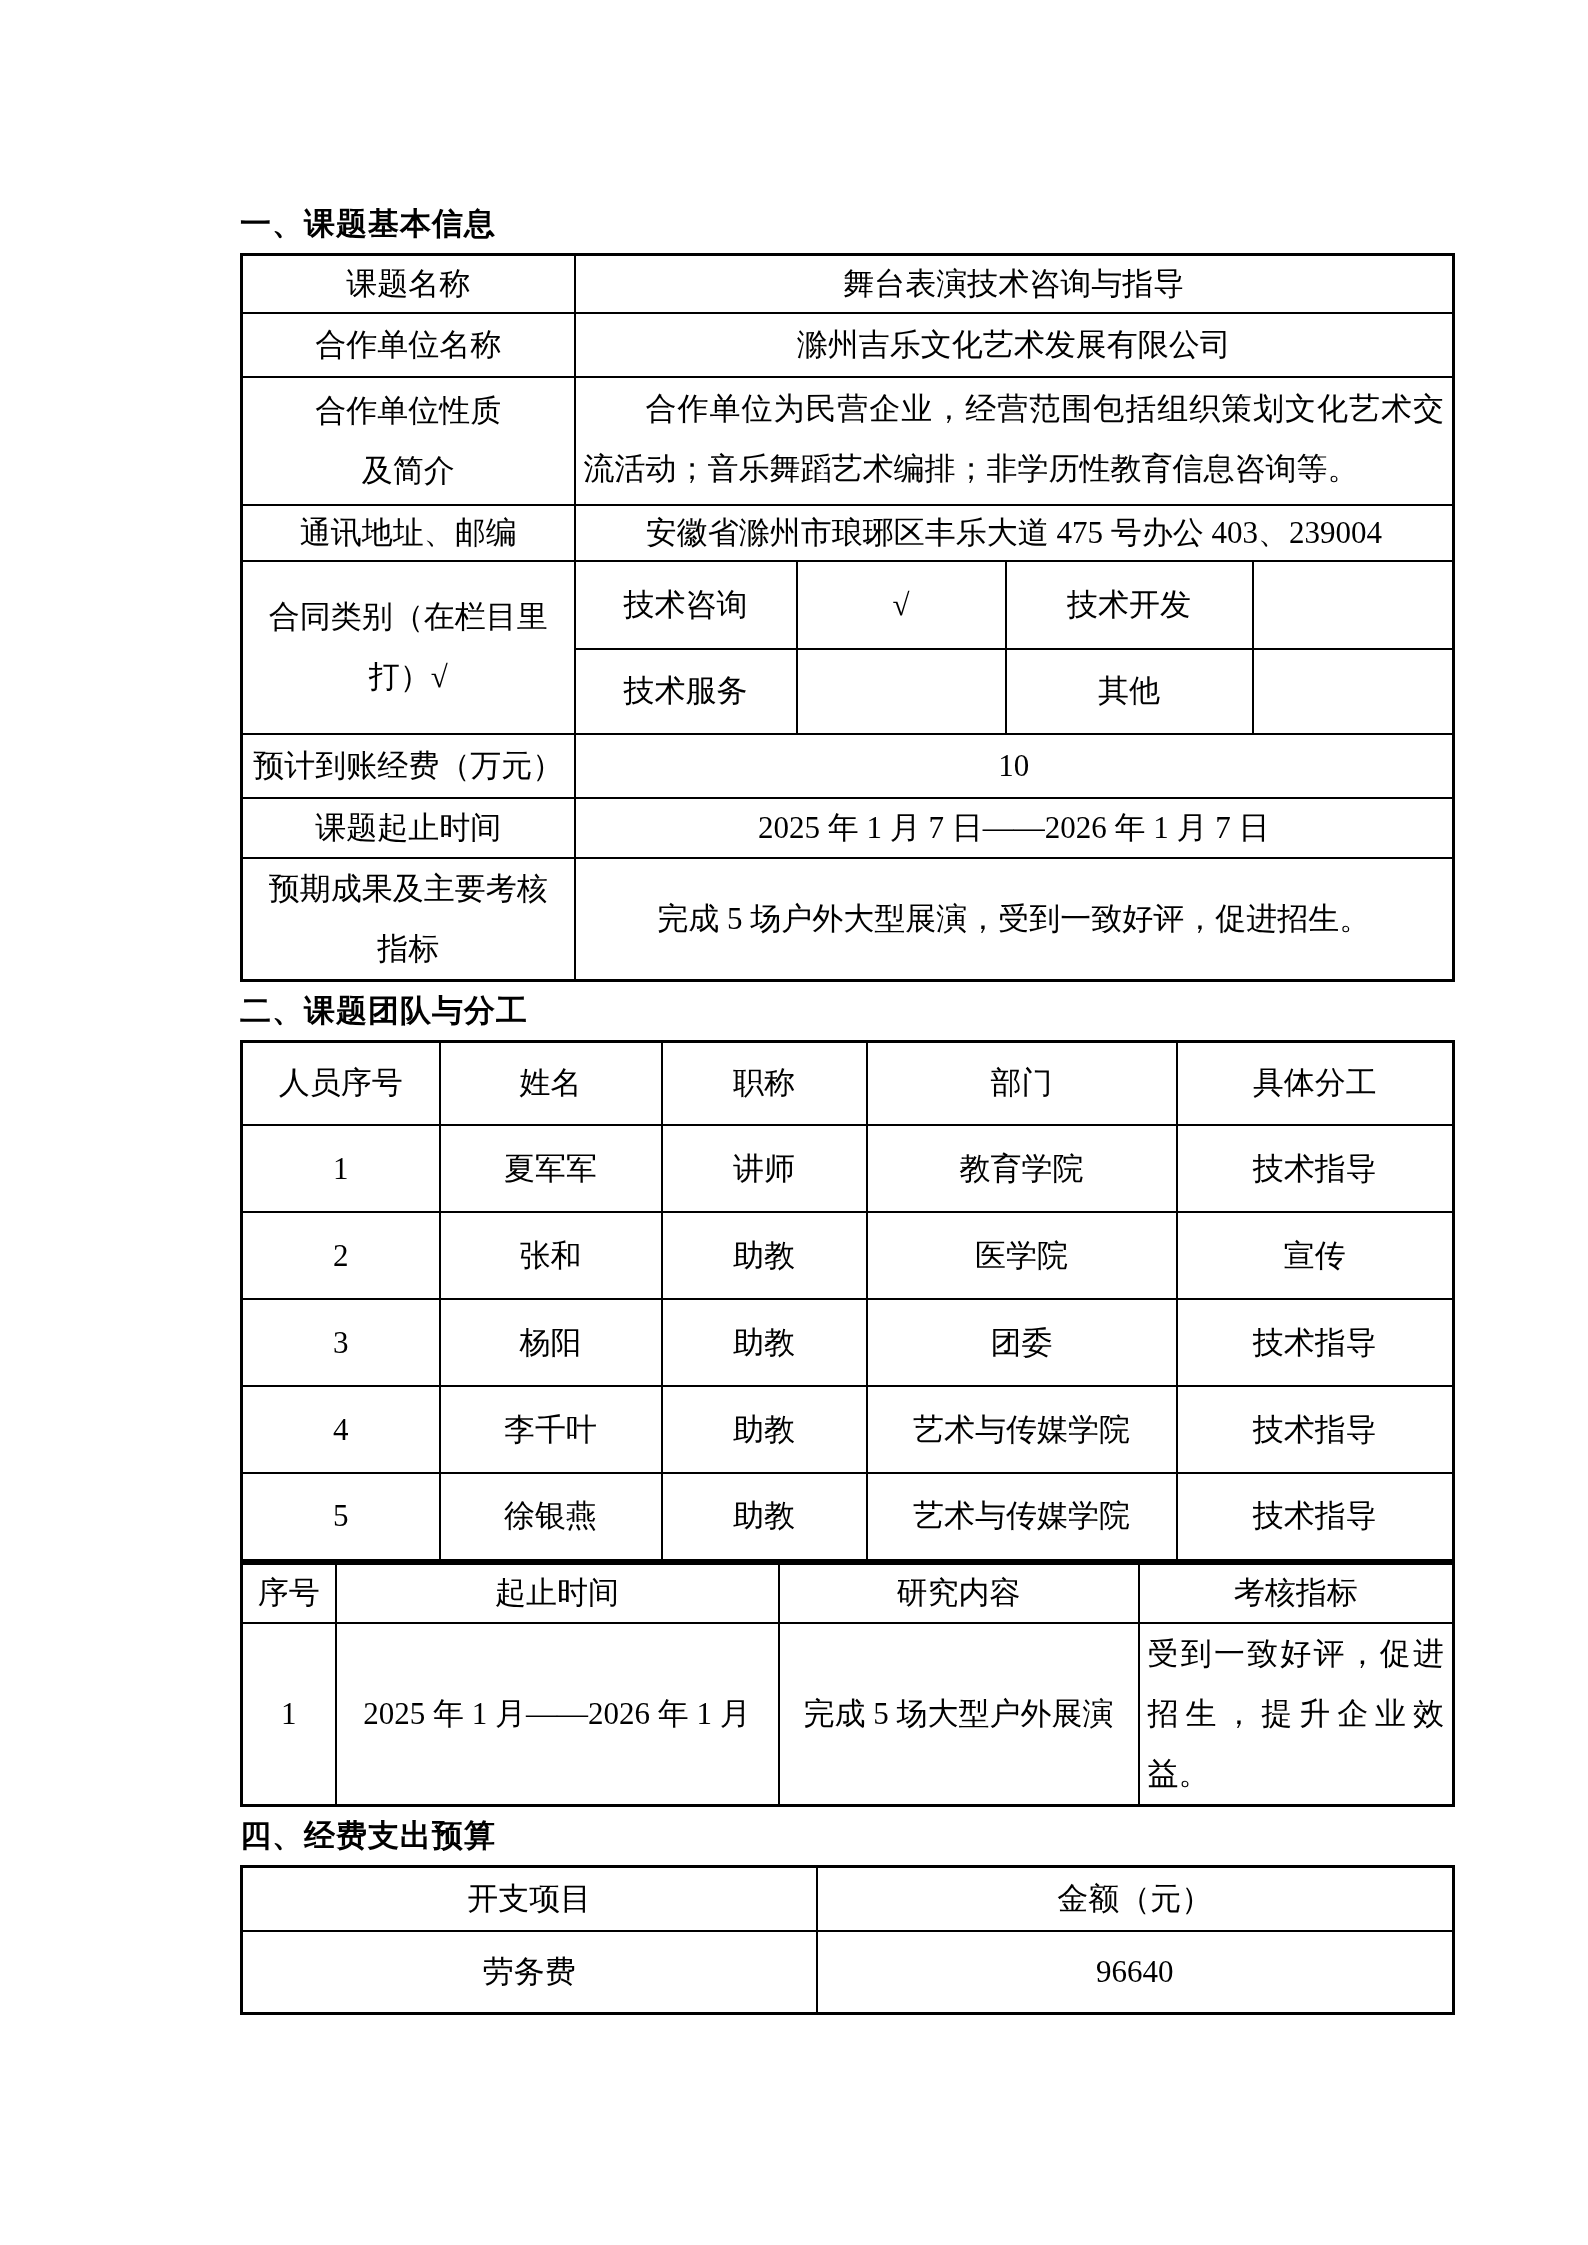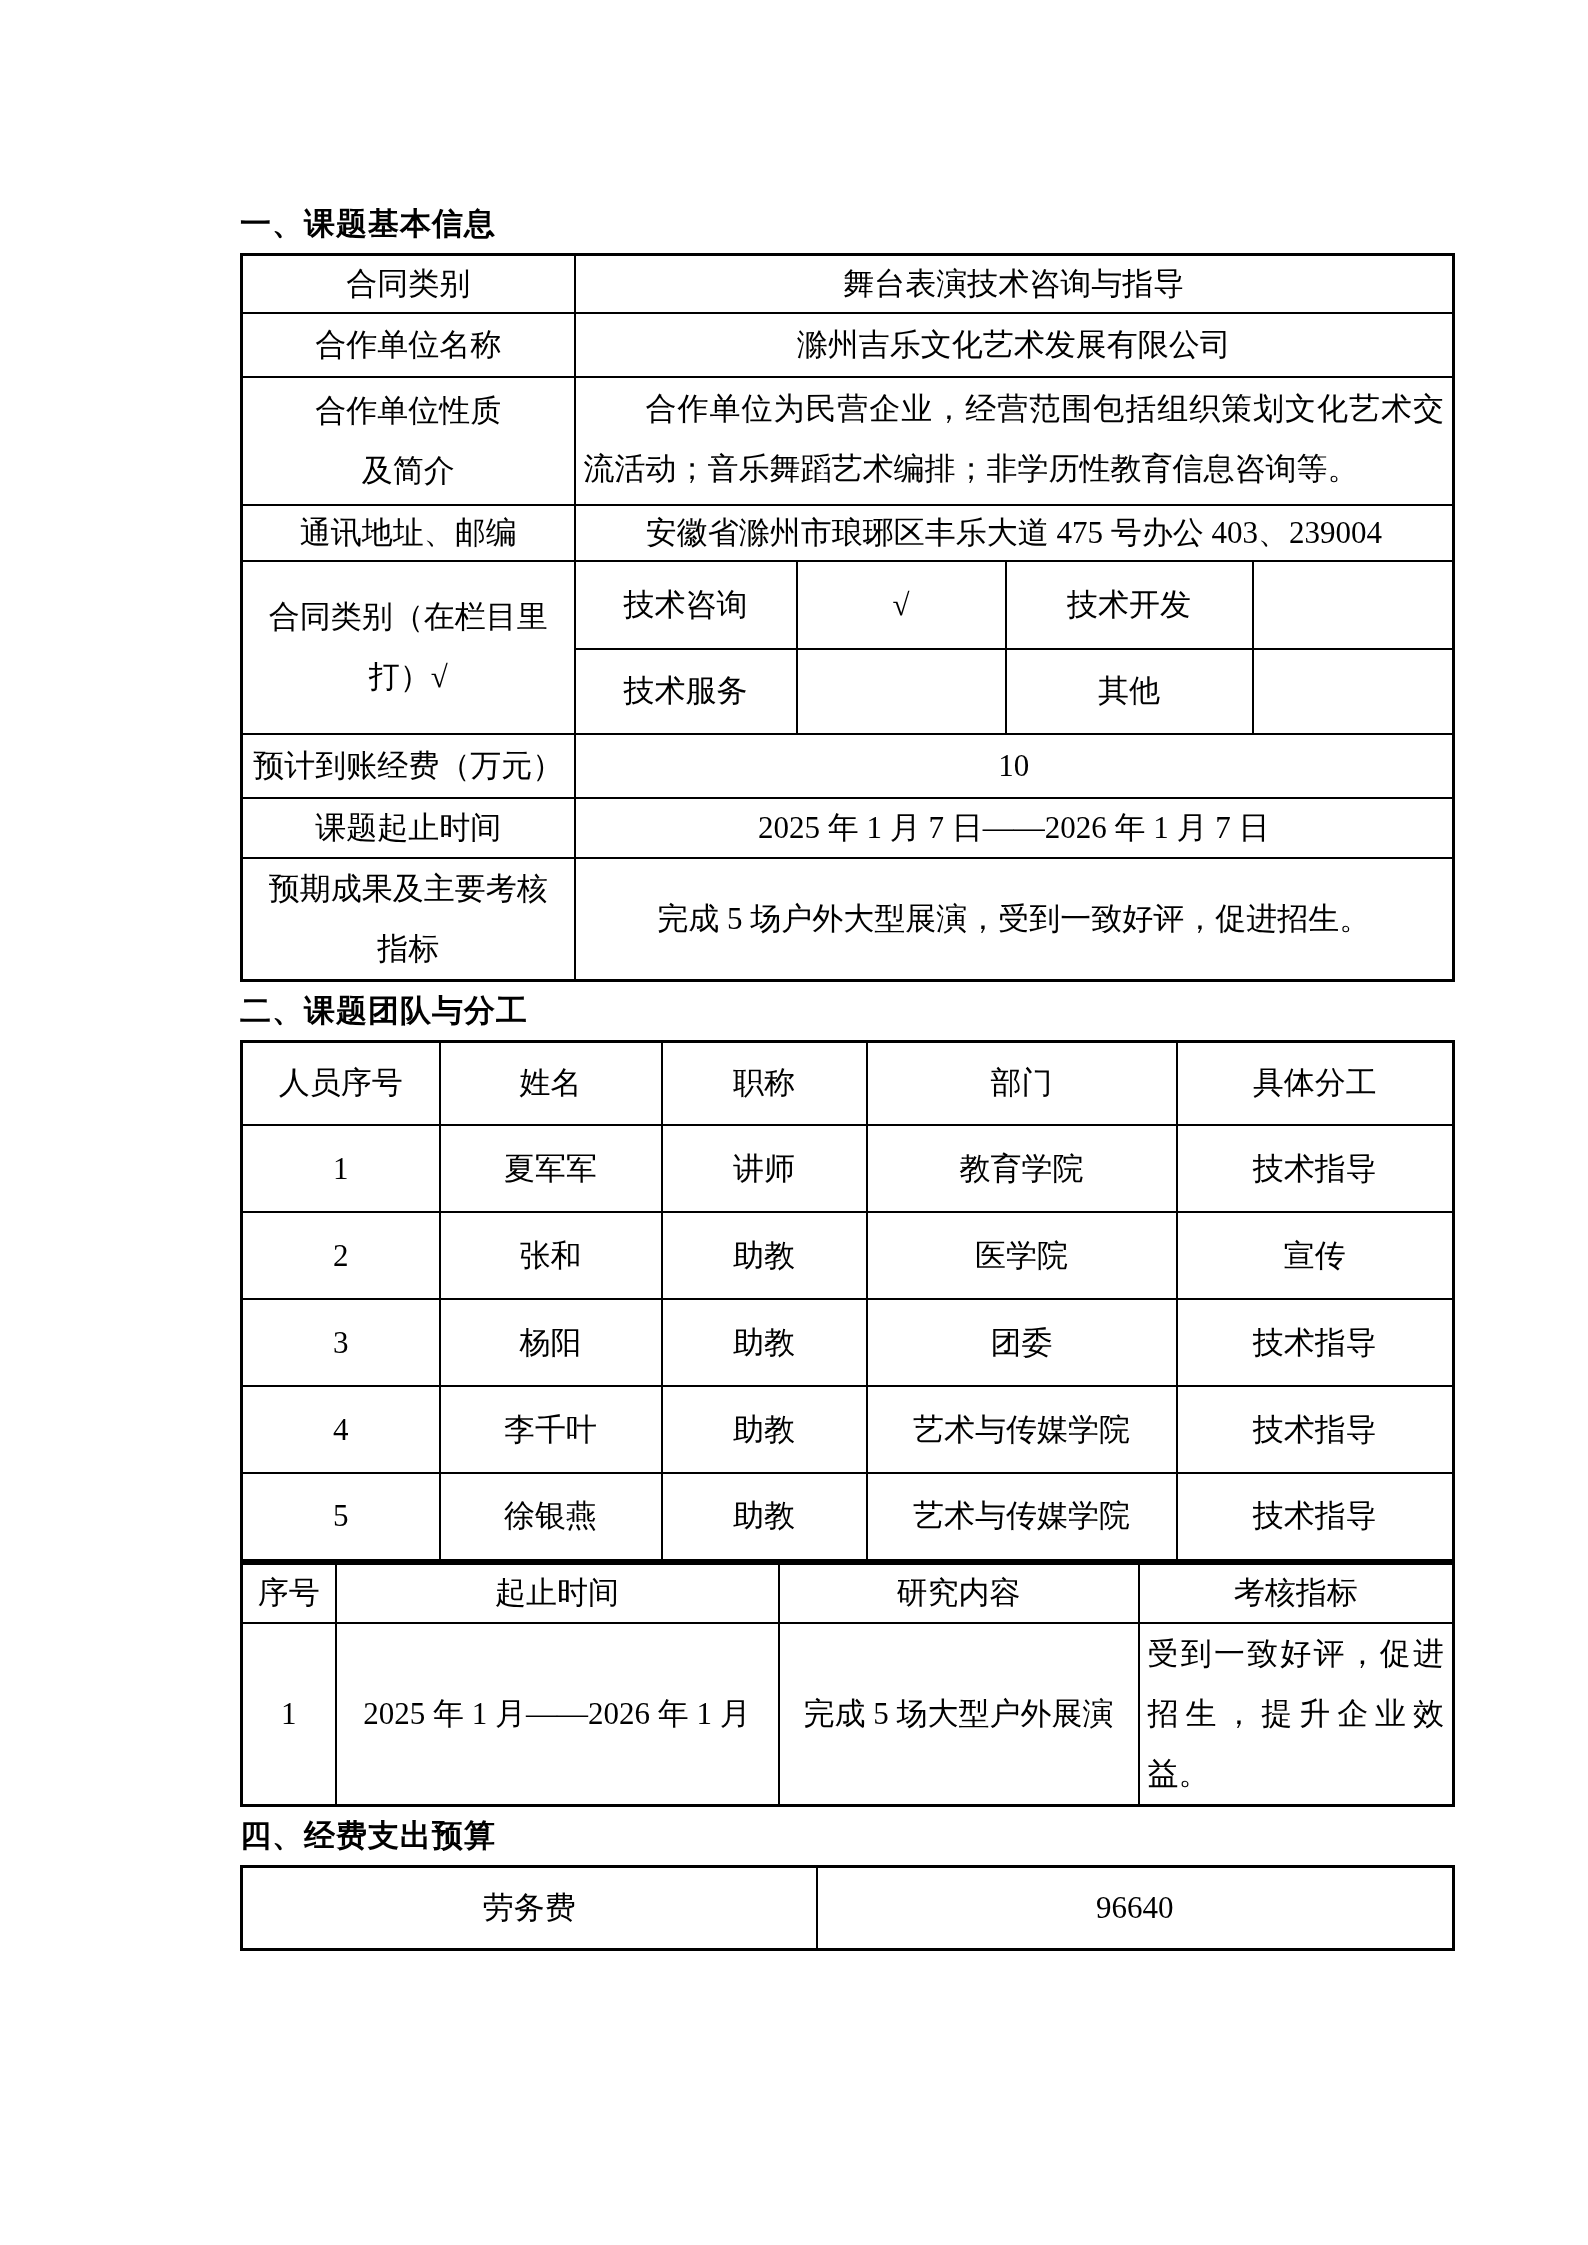--- a/index.html
+++ b/index.html
@@ -40,21 +40,21 @@
     <table>
       <colgroup>
         <col style="width:333px">
           <col style="width:222px">
           <col style="width:209px">
           <col style="width:247px">
           <col style="width:201px">
       </colgroup>
       <tbody>
           <tr style="height:58px">
-        <td>合同类别</td>
+        <td>课题名称</td>
         <td colspan="4">舞台表演技术咨询与指导</td>
       </tr>
       <tr style="height:64px">
         <td>合作单位名称</td>
         <td colspan="4">滁州吉乐文化艺术发展有限公司</td>
       </tr>
       <tr style="height:128px">
         <td class="pre tall">合作单位性质
 及简介</td>
         <td colspan="4" class="para tall">合作单位为民营企业，经营范围包括组织策划文化艺术交流活动；音乐舞蹈艺术编排；非学历性教育信息咨询等。</td>
@@ -174,20 +174,24 @@
       </table>
 
     <div class="sec-heading">四、经费支出预算</div>
 
     <table>
       <colgroup>
         <col style="width:575px">
           <col style="width:637px">
       </colgroup>
       <tbody>
+          <tr style="height:64px">
+        <th>开支项目</th>
+        <th>金额（元）</th>
+      </tr>
       <tr style="height:83px">
         <td>劳务费</td>
         <td>96640</td>
       </tr>
     </tbody>
       </table>
 
   </div>
 </div>
 

